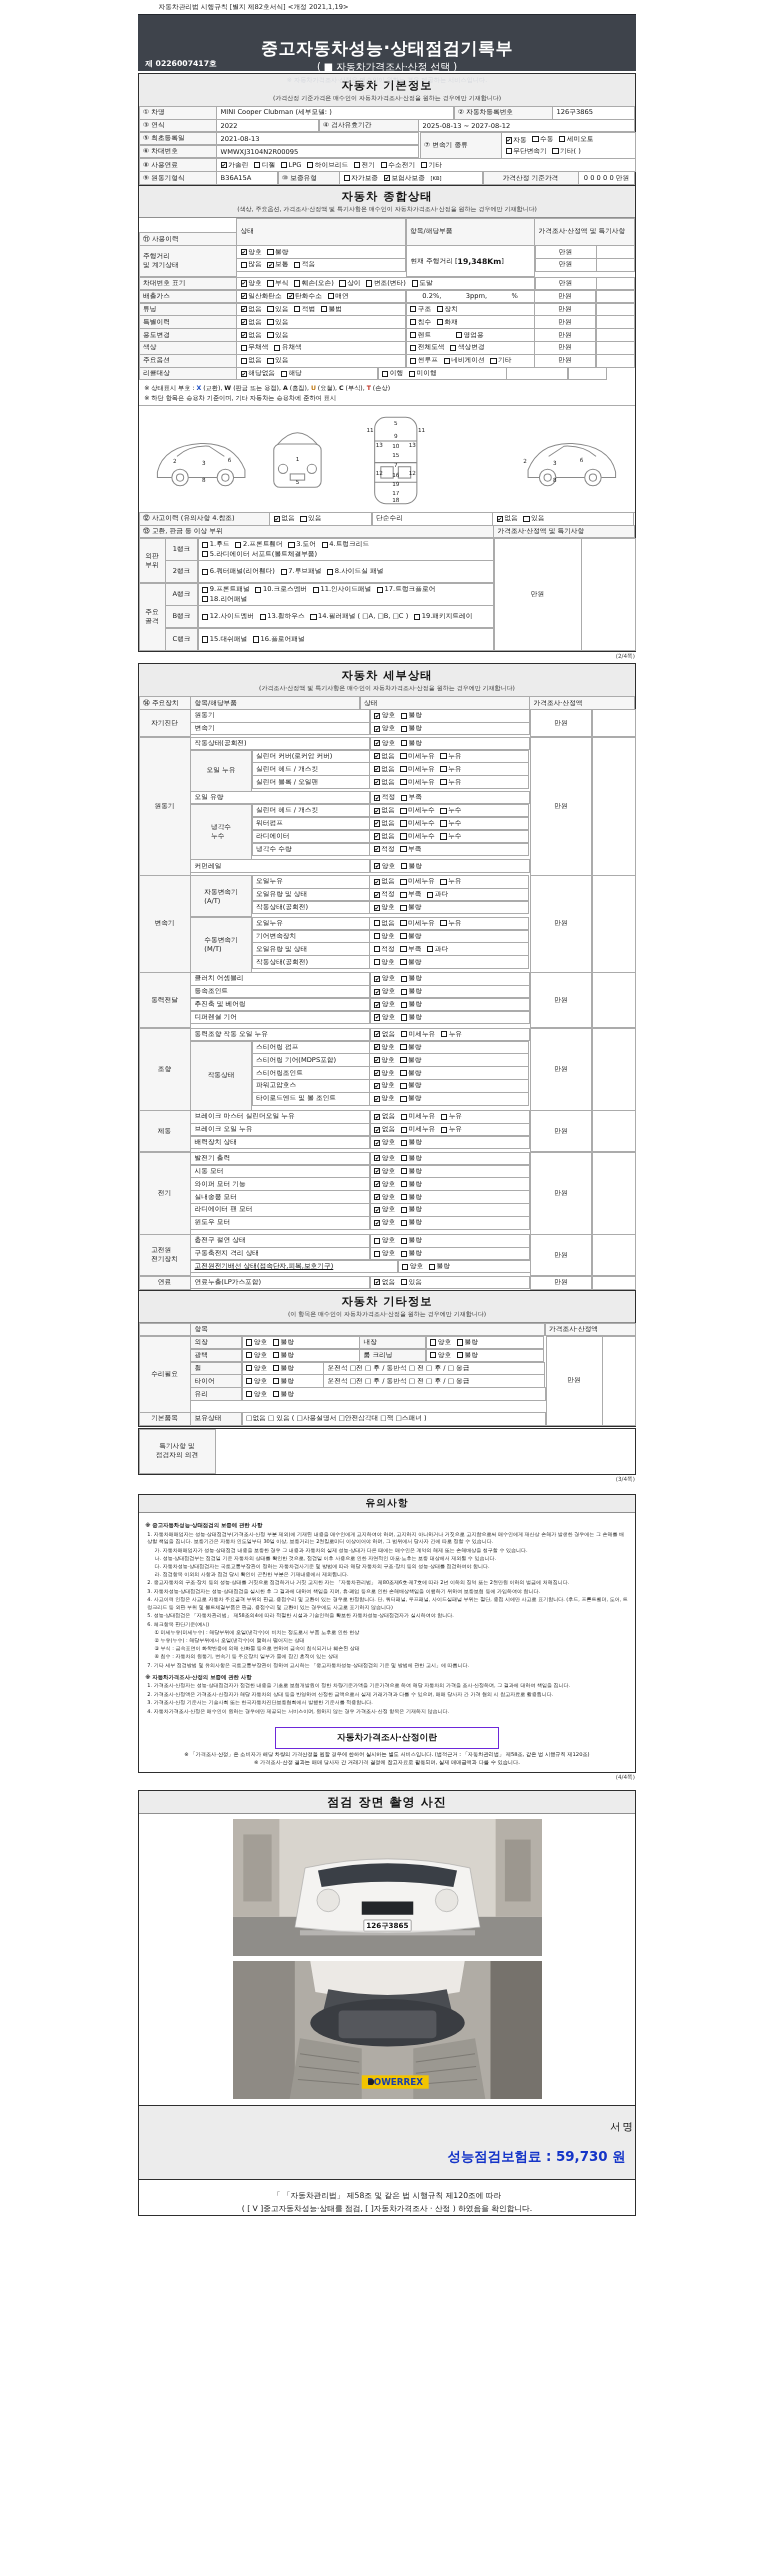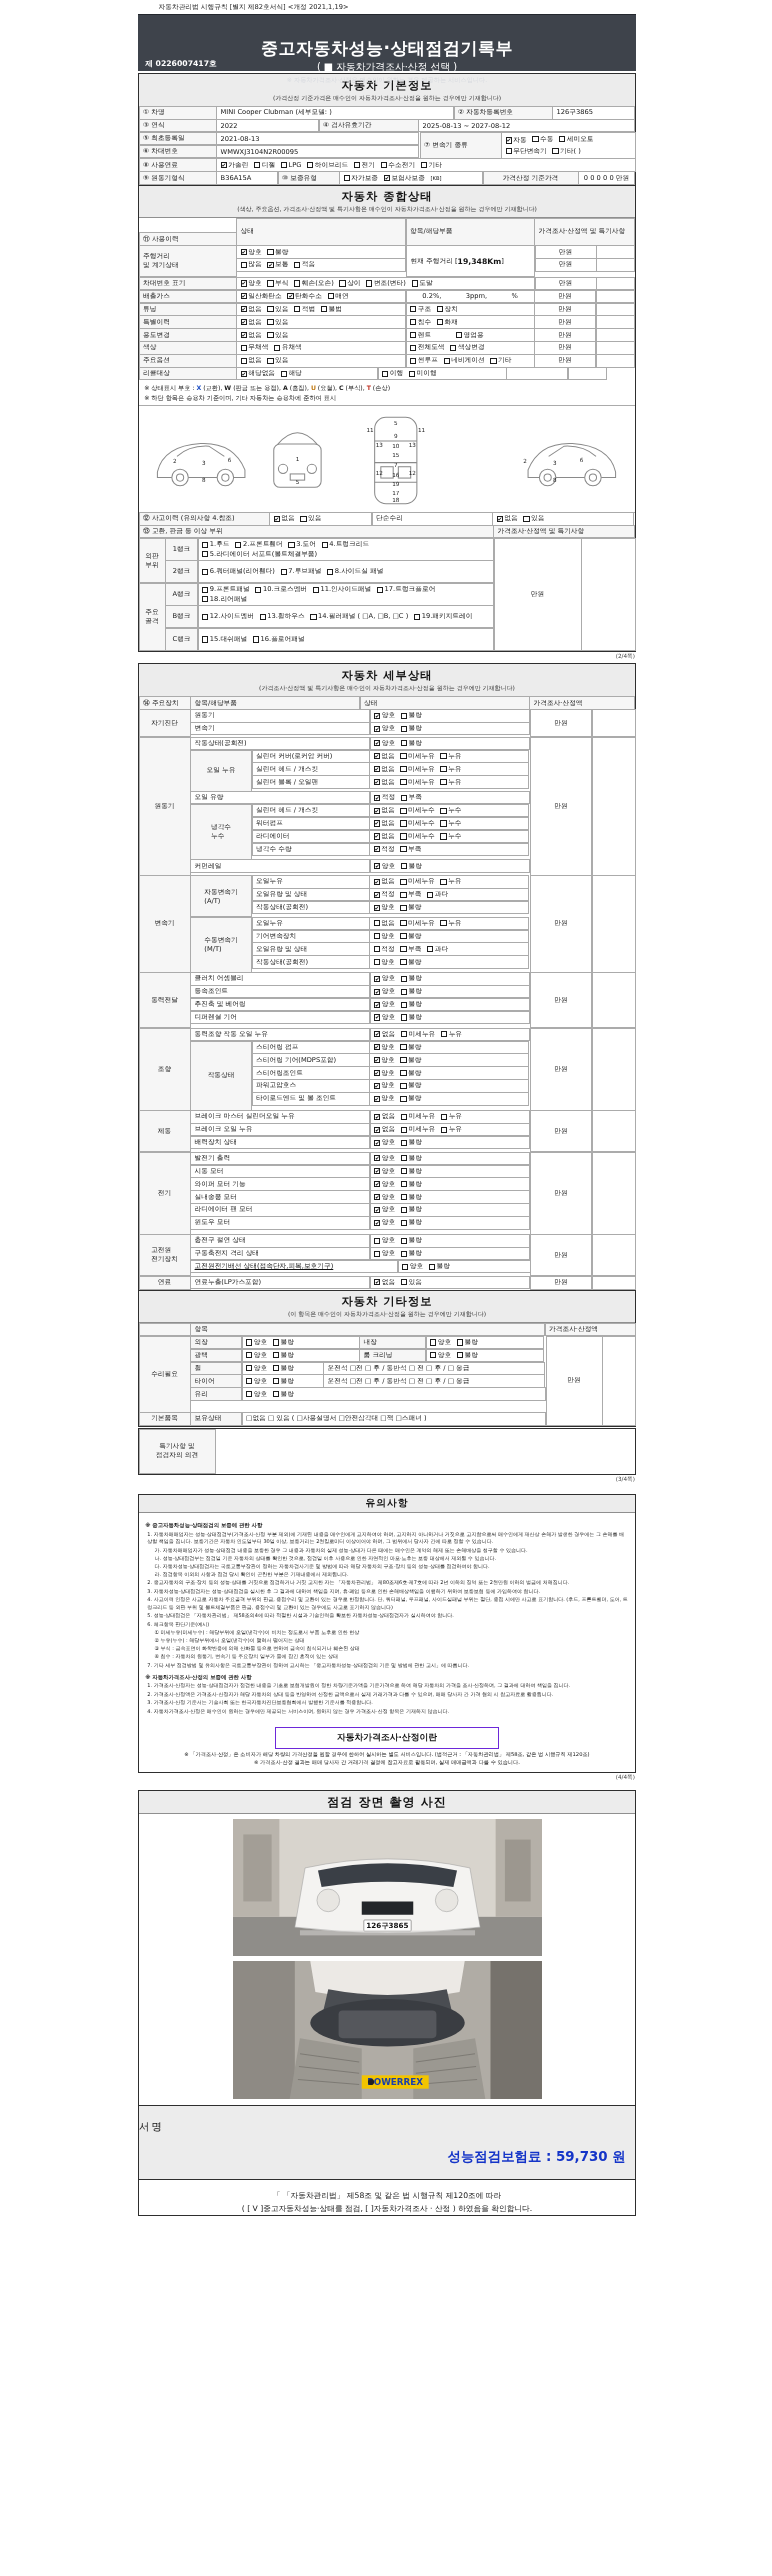--- a/index.html
+++ b/index.html
@@ -24,21 +24,21 @@
   .opt{display:inline-flex;align-items:center;margin-right:5.7px;white-space:nowrap}
   .marker{font-size:5.7px;color:#444;text-align:right;padding:1px 1px 0.5px 0;height:8.2px}
   .notice-body{padding:4.1px 6.2px 5.2px;font-size:5px;line-height:1.5;color:#1a1a1a}
   .notice-body .nh{font-weight:bold;font-size:5.4px;margin:3.6px 0 1.5px}
   .notice-body .np{margin:1px 0 1px 2.1px}
   .notice-body .ni{margin:0.5px 0 0.5px 9.3px}
   .defbox{border:1px solid #6d28d9;width:222px;margin:5.2px auto 2.1px;text-align:center;font-size:8.8px;font-weight:bold;padding:4.1px 0}
   .defline{text-align:center;font-size:5.2px;margin:1px 5.2px}
   .photoblock{text-align:center;padding:5.2px 0 6.2px}
   .signgray{background:#ececec;border-bottom:1px solid #2e2e2e;position:relative;height:73px}
-  .signgray .slab{text-align:left;font-size:10.3px;padding-top:13.4px;letter-spacing:2.1px}
+  .signgray .slab{text-align:right;font-size:10.3px;padding-top:13.4px;letter-spacing:2.1px}
   .signgray .fee{position:absolute;right:9.3px;bottom:13.4px;font-size:13.4px;font-weight:bold;color:#1535c8}
   .footer{font-size:7.7px;text-align:center;padding-top:8.2px;line-height:1.7}
   svg text{font-family:"DejaVu Sans","Liberation Sans",sans-serif}
 </style>
 </head>
 <body>
 
 <div class="page">
 
   <div class="top-note">자동차관리법 시행규칙 [별지 제82호서식] &lt;개정 2021,1,19&gt;</div>

